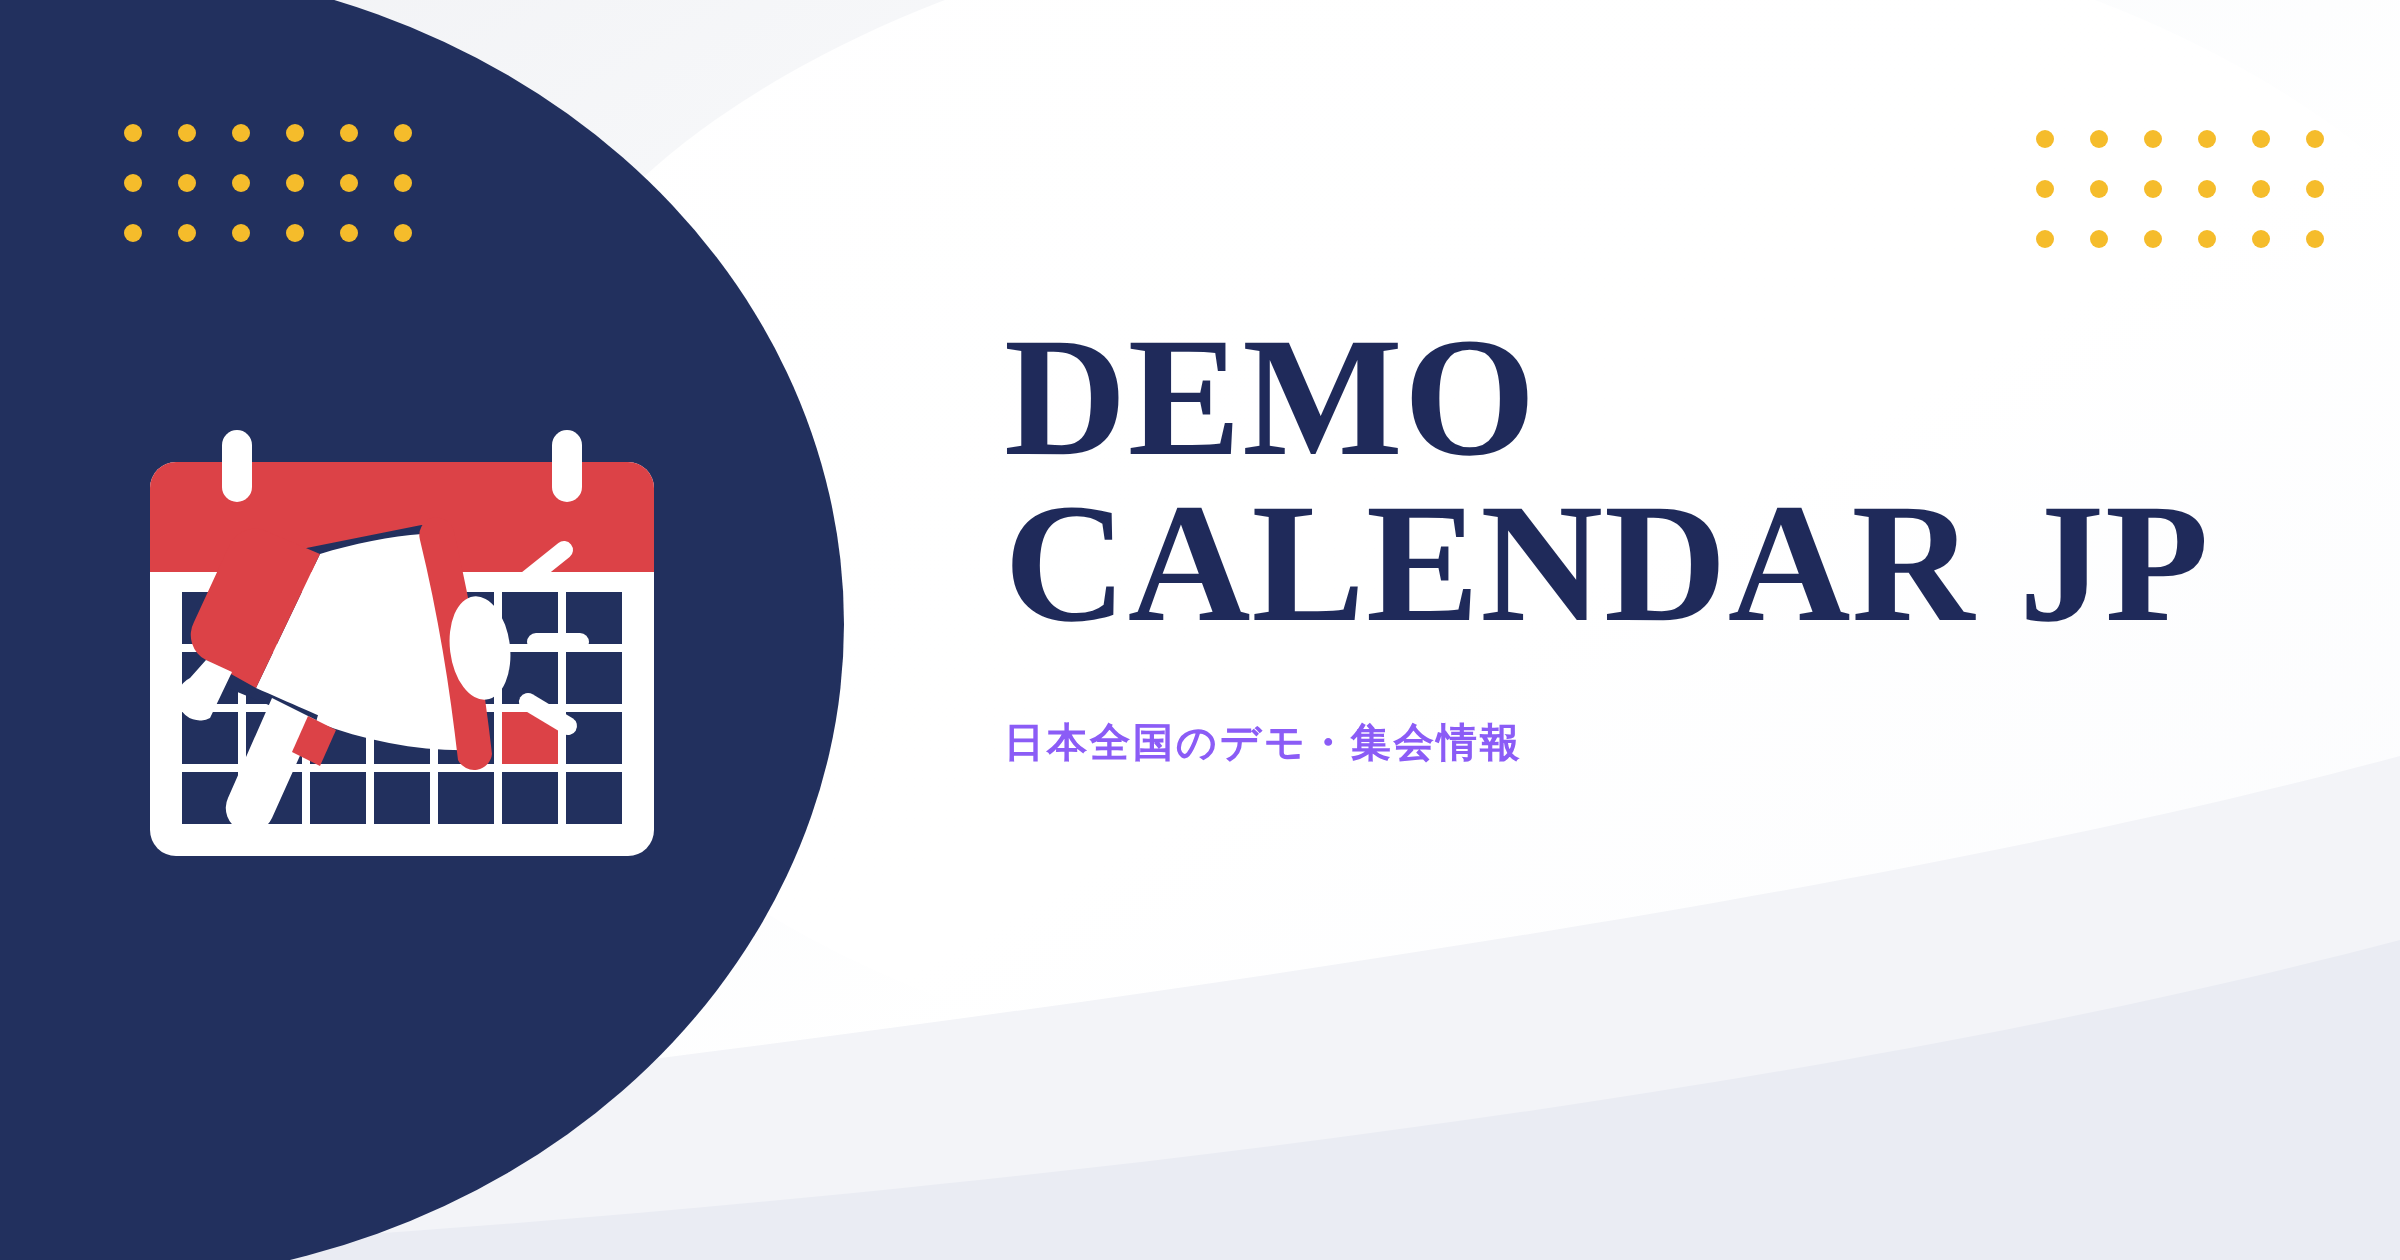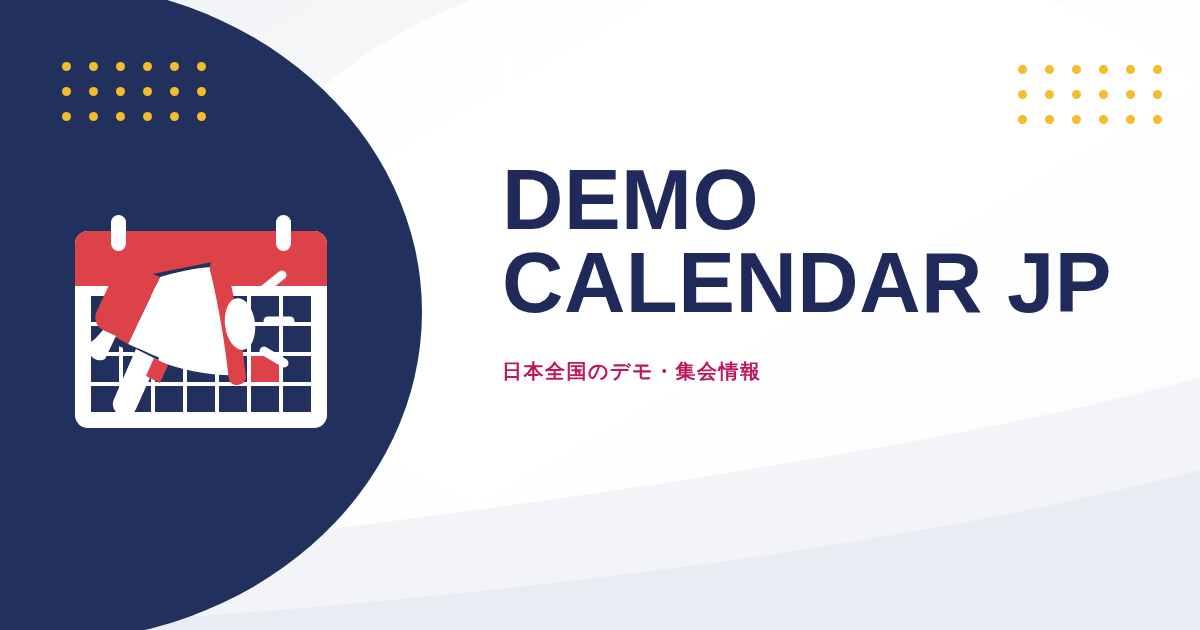--- a/index.html
+++ b/index.html
@@ -6,20 +6,21 @@
   html,body {
     width:1200px; height:630px; overflow:hidden;
     font-family:"Liberation Sans","DejaVu Sans",sans-serif;
     background:#ffffff;
   }
   #og-card {
     position:relative;
     width:1200px; height:630px;
     overflow:hidden;
     background:#f1f2f5;
+    font-family:Liberation Serif, serif;
   }
   
   .bg-base {
     position:absolute; inset:0;
     background:linear-gradient(150deg,#f1f2f5 0%,#fbfcfd 42%,#ffffff 60%,#f4f5f8 100%);
   }
   .bg-svg { position:absolute; inset:0; width:1200px; height:630px; display:block; }
 
   
   .dot-grid {
@@ -53,21 +54,21 @@
     font-weight:700;
     letter-spacing:0.5px;
     color:#1f2a5a;
     white-space:pre-line;
   }
   #og-subtitle {
     margin-top:33px;
     font-size:20px;
     font-weight:700;
     letter-spacing:1.5px;
-    color:#be185d;
+    color:#8b5cf6;
   }
   #og-url {
     position:absolute;
     left:502px; top:529px;
     font-size:25px;
     font-weight:400;
     letter-spacing:0.2px;
     color:#2a3566;
   }
 </style>

